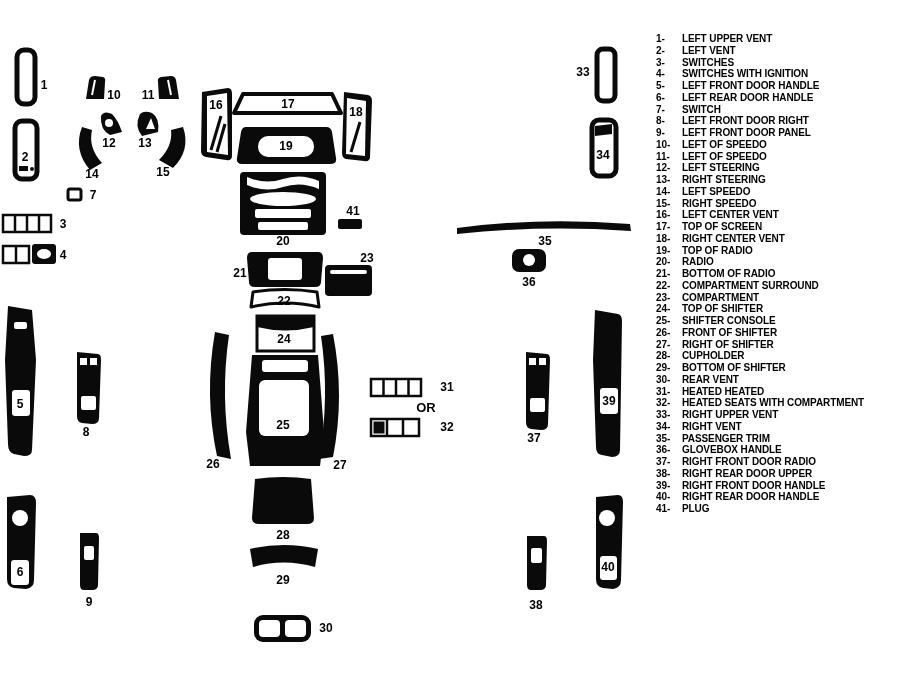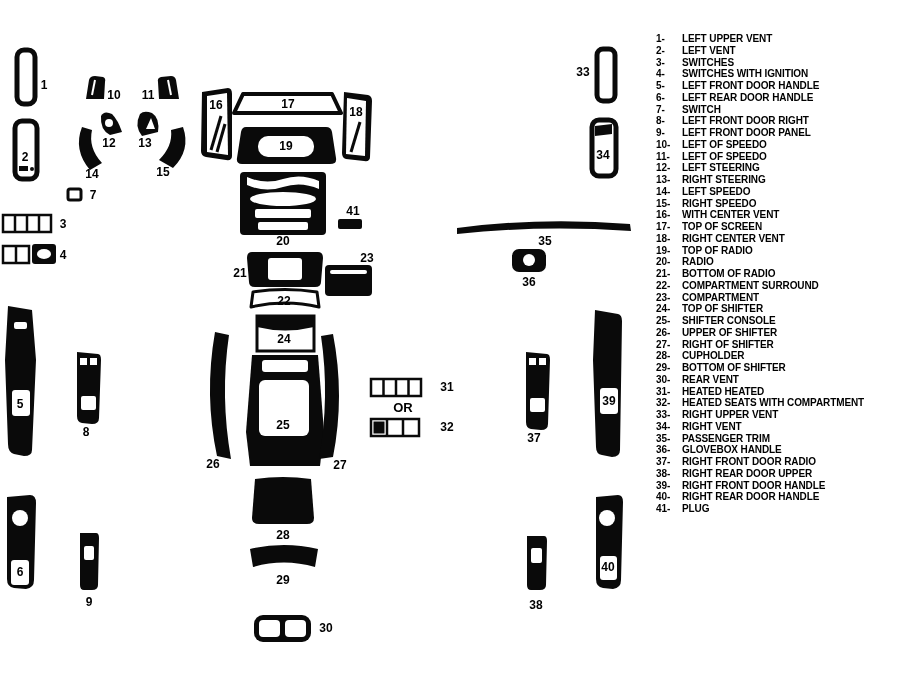--- a/index.html
+++ b/index.html
@@ -296,21 +296,21 @@
   <span class="pn" style="left:447px;top:427px">32</span>
   <span class="pn" style="left:583px;top:72px">33</span>
   <span class="pn" style="left:603px;top:155px">34</span>
   <span class="pn" style="left:545px;top:241px">35</span>
   <span class="pn" style="left:529px;top:282px">36</span>
   <span class="pn" style="left:534px;top:438px">37</span>
   <span class="pn" style="left:536px;top:605px">38</span>
   <span class="pn" style="left:609px;top:401px">39</span>
   <span class="pn" style="left:608px;top:567px">40</span>
   <span class="pn" style="left:353px;top:211px">41</span>
-  <span class="pn or-label" style="left:403px;top:407px">OR</span>
+  <span class="pn or-label" style="left:426px;top:407px">OR</span>
 
   <div class="legend">
 
   <div class="legend-row">
       <span class="legend-num">1</span>
       <span class="legend-name">LEFT UPPER VENT</span>
     </div>
       <div class="legend-row">
       <span class="legend-num">2</span>
       <span class="legend-name">LEFT VENT</span>
@@ -362,21 +362,21 @@
       <div class="legend-row">
       <span class="legend-num">14</span>
       <span class="legend-name">LEFT SPEEDO</span>
     </div>
       <div class="legend-row">
       <span class="legend-num">15</span>
       <span class="legend-name">RIGHT SPEEDO</span>
     </div>
       <div class="legend-row">
       <span class="legend-num">16</span>
-      <span class="legend-name">WITH CENTER VENT</span>
+      <span class="legend-name">LEFT CENTER VENT</span>
     </div>
       <div class="legend-row">
       <span class="legend-num">17</span>
       <span class="legend-name">TOP OF SCREEN</span>
     </div>
       <div class="legend-row">
       <span class="legend-num">18</span>
       <span class="legend-name">RIGHT CENTER VENT</span>
     </div>
       <div class="legend-row">
@@ -402,21 +402,21 @@
       <div class="legend-row">
       <span class="legend-num">24</span>
       <span class="legend-name">TOP OF SHIFTER</span>
     </div>
       <div class="legend-row">
       <span class="legend-num">25</span>
       <span class="legend-name">SHIFTER CONSOLE</span>
     </div>
       <div class="legend-row">
       <span class="legend-num">26</span>
-      <span class="legend-name">UPPER OF SHIFTER</span>
+      <span class="legend-name">FRONT OF SHIFTER</span>
     </div>
       <div class="legend-row">
       <span class="legend-num">27</span>
       <span class="legend-name">RIGHT OF SHIFTER</span>
     </div>
       <div class="legend-row">
       <span class="legend-num">28</span>
       <span class="legend-name">CUPHOLDER</span>
     </div>
       <div class="legend-row">

